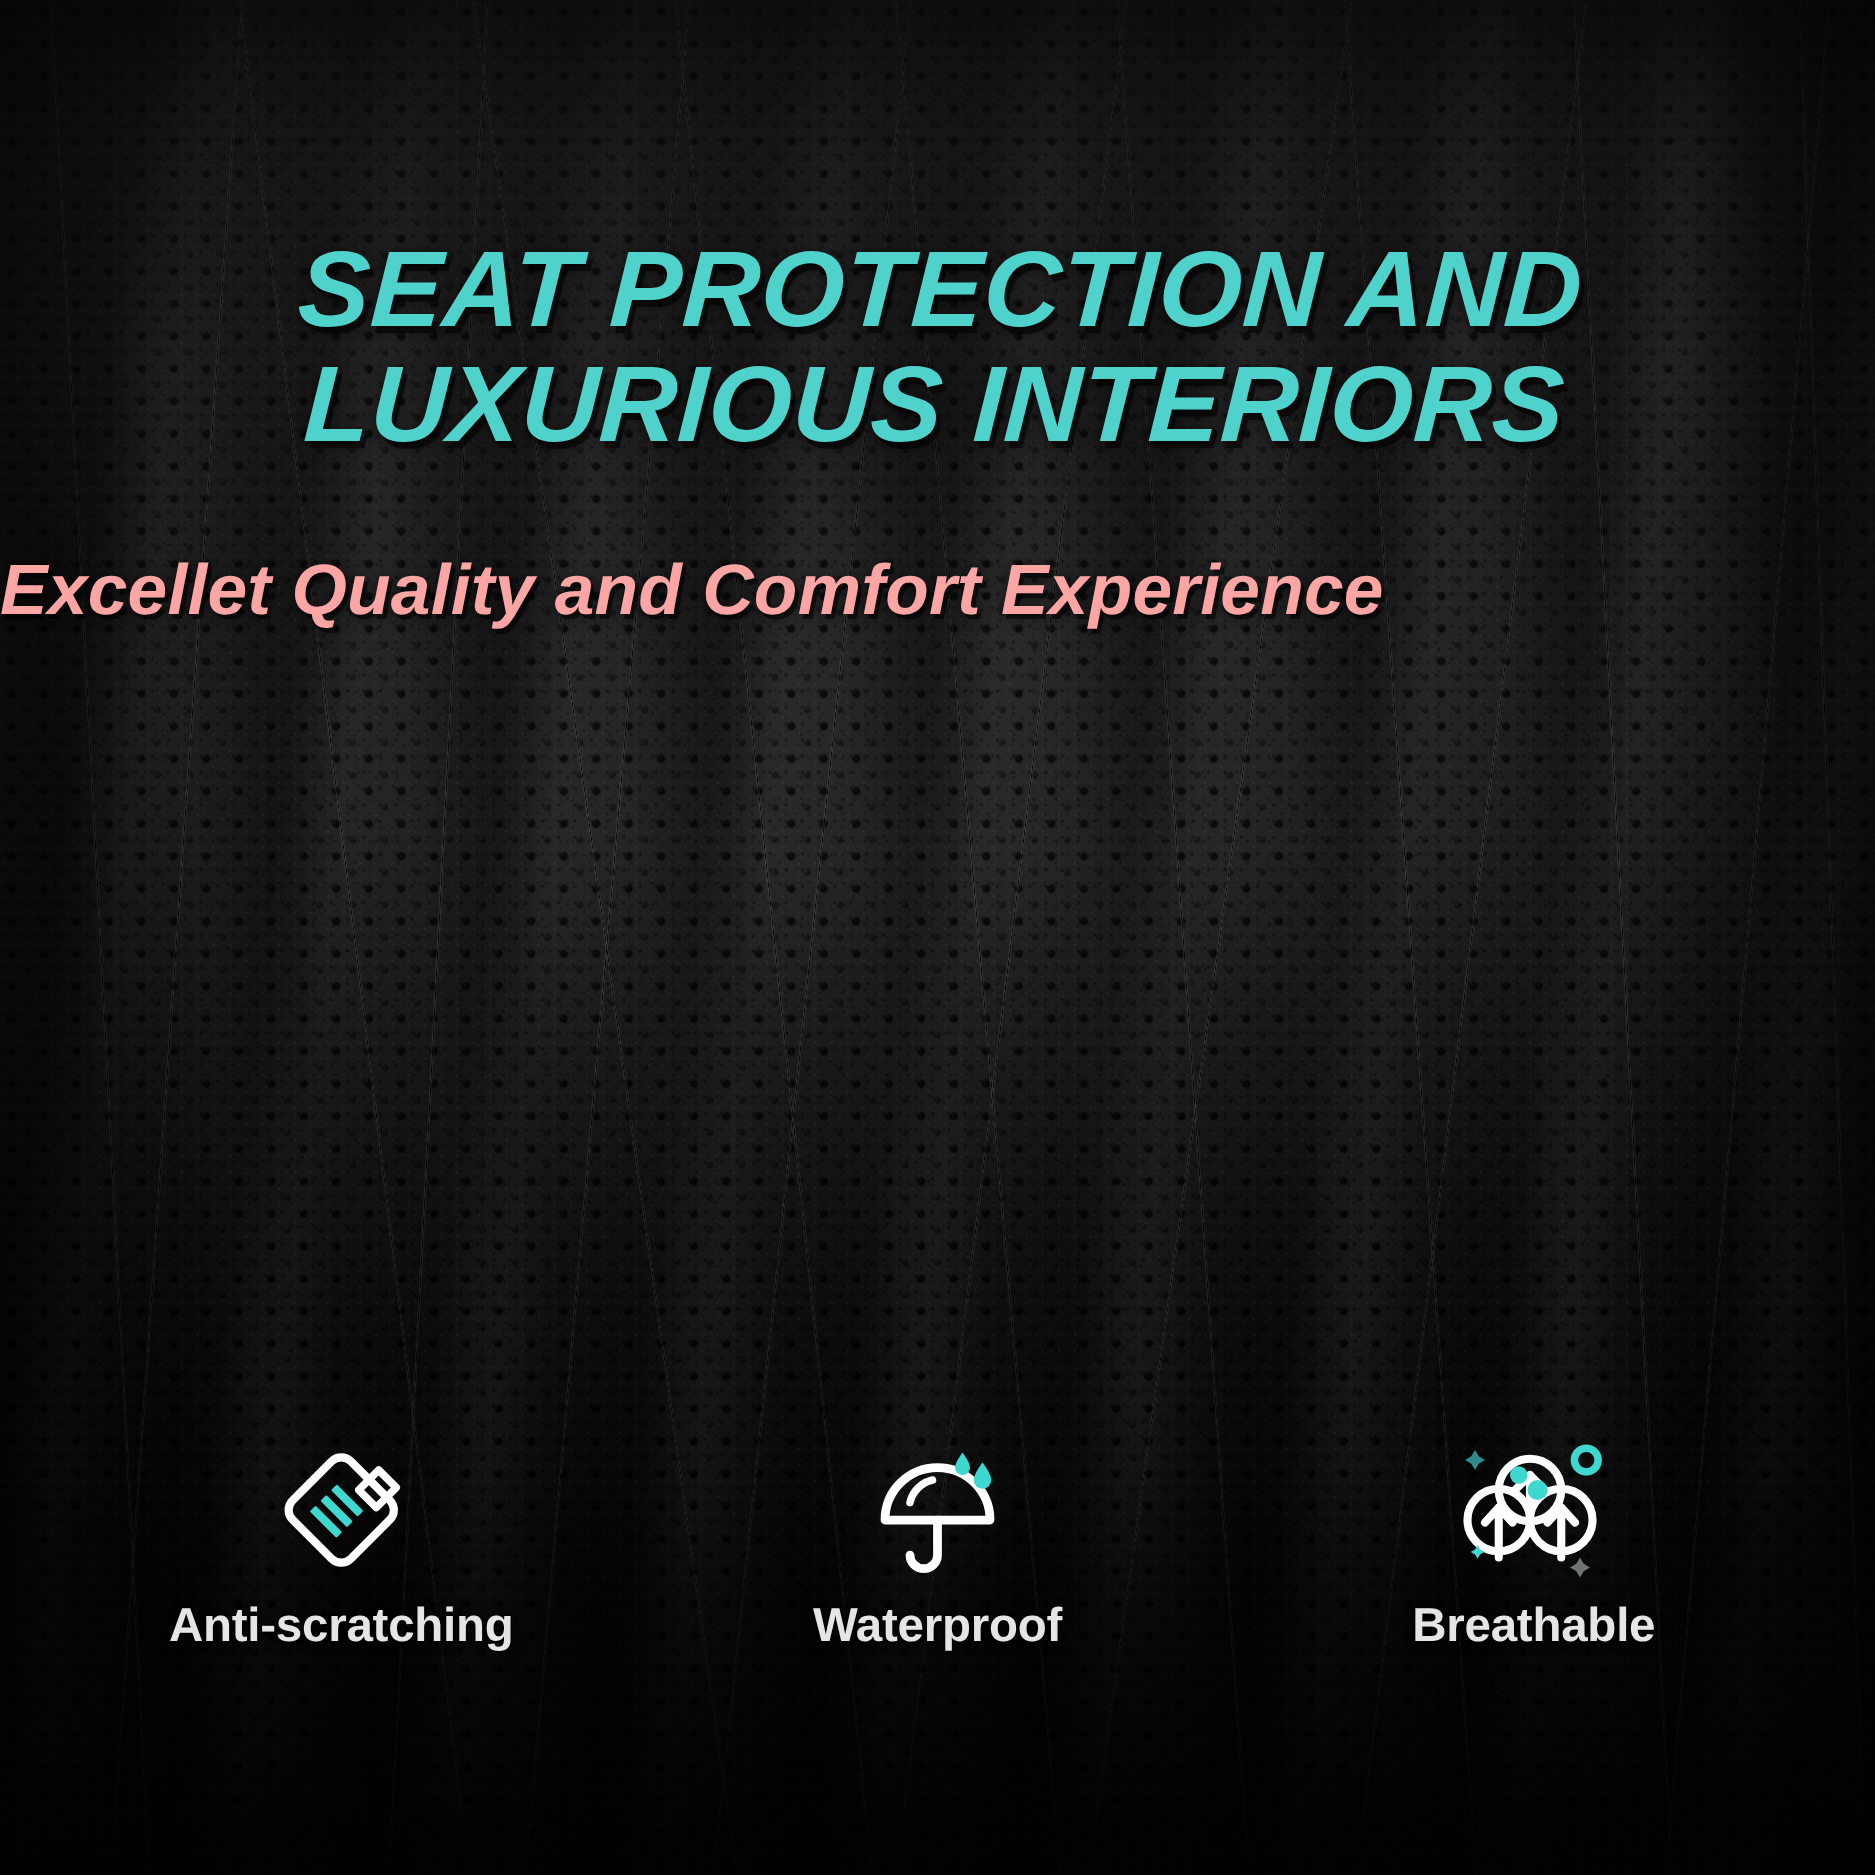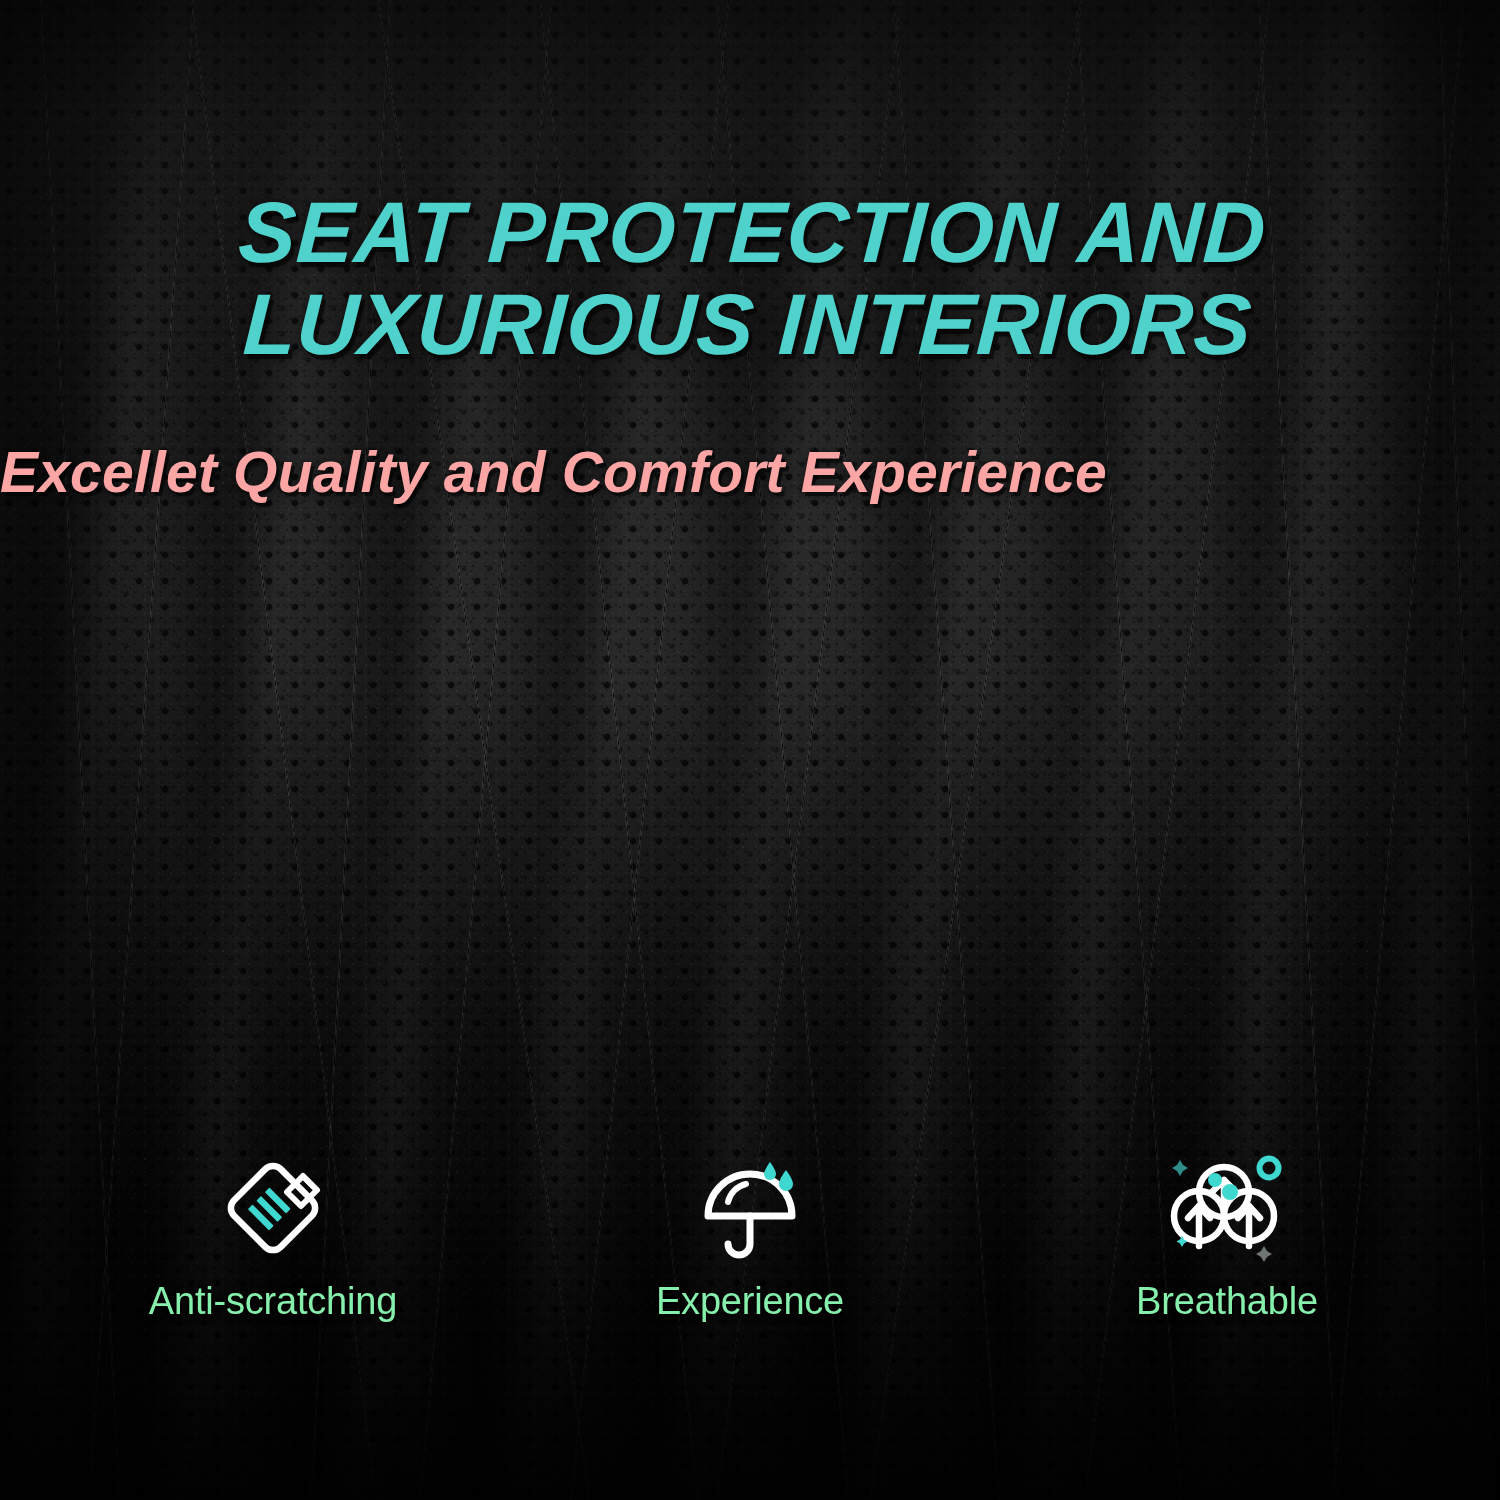--- a/index.html
+++ b/index.html
@@ -164,23 +164,23 @@
     width: 330px;
   }
   .feature .icon-box {
     height: 112px;
     display: flex;
     align-items: flex-end;
     justify-content: center;
     margin-bottom: 18px;
   }
   .feature .flabel {
-    color: #86efac;
+    color: #e5e5e5;
     font-size: 38px;
-    font-weight: 400;
+    font-weight: 700;
     letter-spacing: -0.2px;
     white-space: nowrap;
     text-shadow: 0 2px 8px rgba(0,0,0,0.85), 0 0 3px rgba(0,0,0,0.9);
   }
   svg { display: block; overflow: visible; }
 </style>
 </head>
 <body>
 
 <div id="canvas">
@@ -256,21 +256,21 @@
       <div class="feature">
         <div class="icon-box">
           <svg width="112" height="112" viewBox="0 0 112 112" fill="none">
             <path d="M14 66 A42 42 0 0 1 98 66 Z" stroke="#ffffff" stroke-width="7" stroke-linejoin="round" fill="none"></path>
             <path d="M34 52 A24 24 0 0 1 52 34" stroke="#ffffff" stroke-width="6" stroke-linecap="round" fill="none"></path>
             <path d="M56 66 L56 94 A11 11 0 0 1 34 94" stroke="#ffffff" stroke-width="7" stroke-linecap="round" fill="none"></path>
             <path d="M76 12 C76 12 70 20 70 24 a6 6 0 0 0 12 0 C82 20 76 12 76 12 Z" fill="#3ed8d0"></path>
             <path d="M92 20 C92 20 85 29 85 34 a7 7 0 0 0 14 0 C99 29 92 20 92 20 Z" fill="#3ed8d0"></path>
           </svg>
         </div>
-        <div class="flabel">Experience</div>
+        <div class="flabel">Waterproof</div>
       </div>
 
 
       <div class="feature">
         <div class="icon-box">
           <svg width="118" height="112" viewBox="0 0 118 112" fill="none">
             <g stroke="#ffffff" stroke-width="6.5" fill="none">
               <circle cx="56" cy="42" r="25"></circle>
               <circle cx="31" cy="66" r="25"></circle>
               <circle cx="81" cy="66" r="25"></circle>

